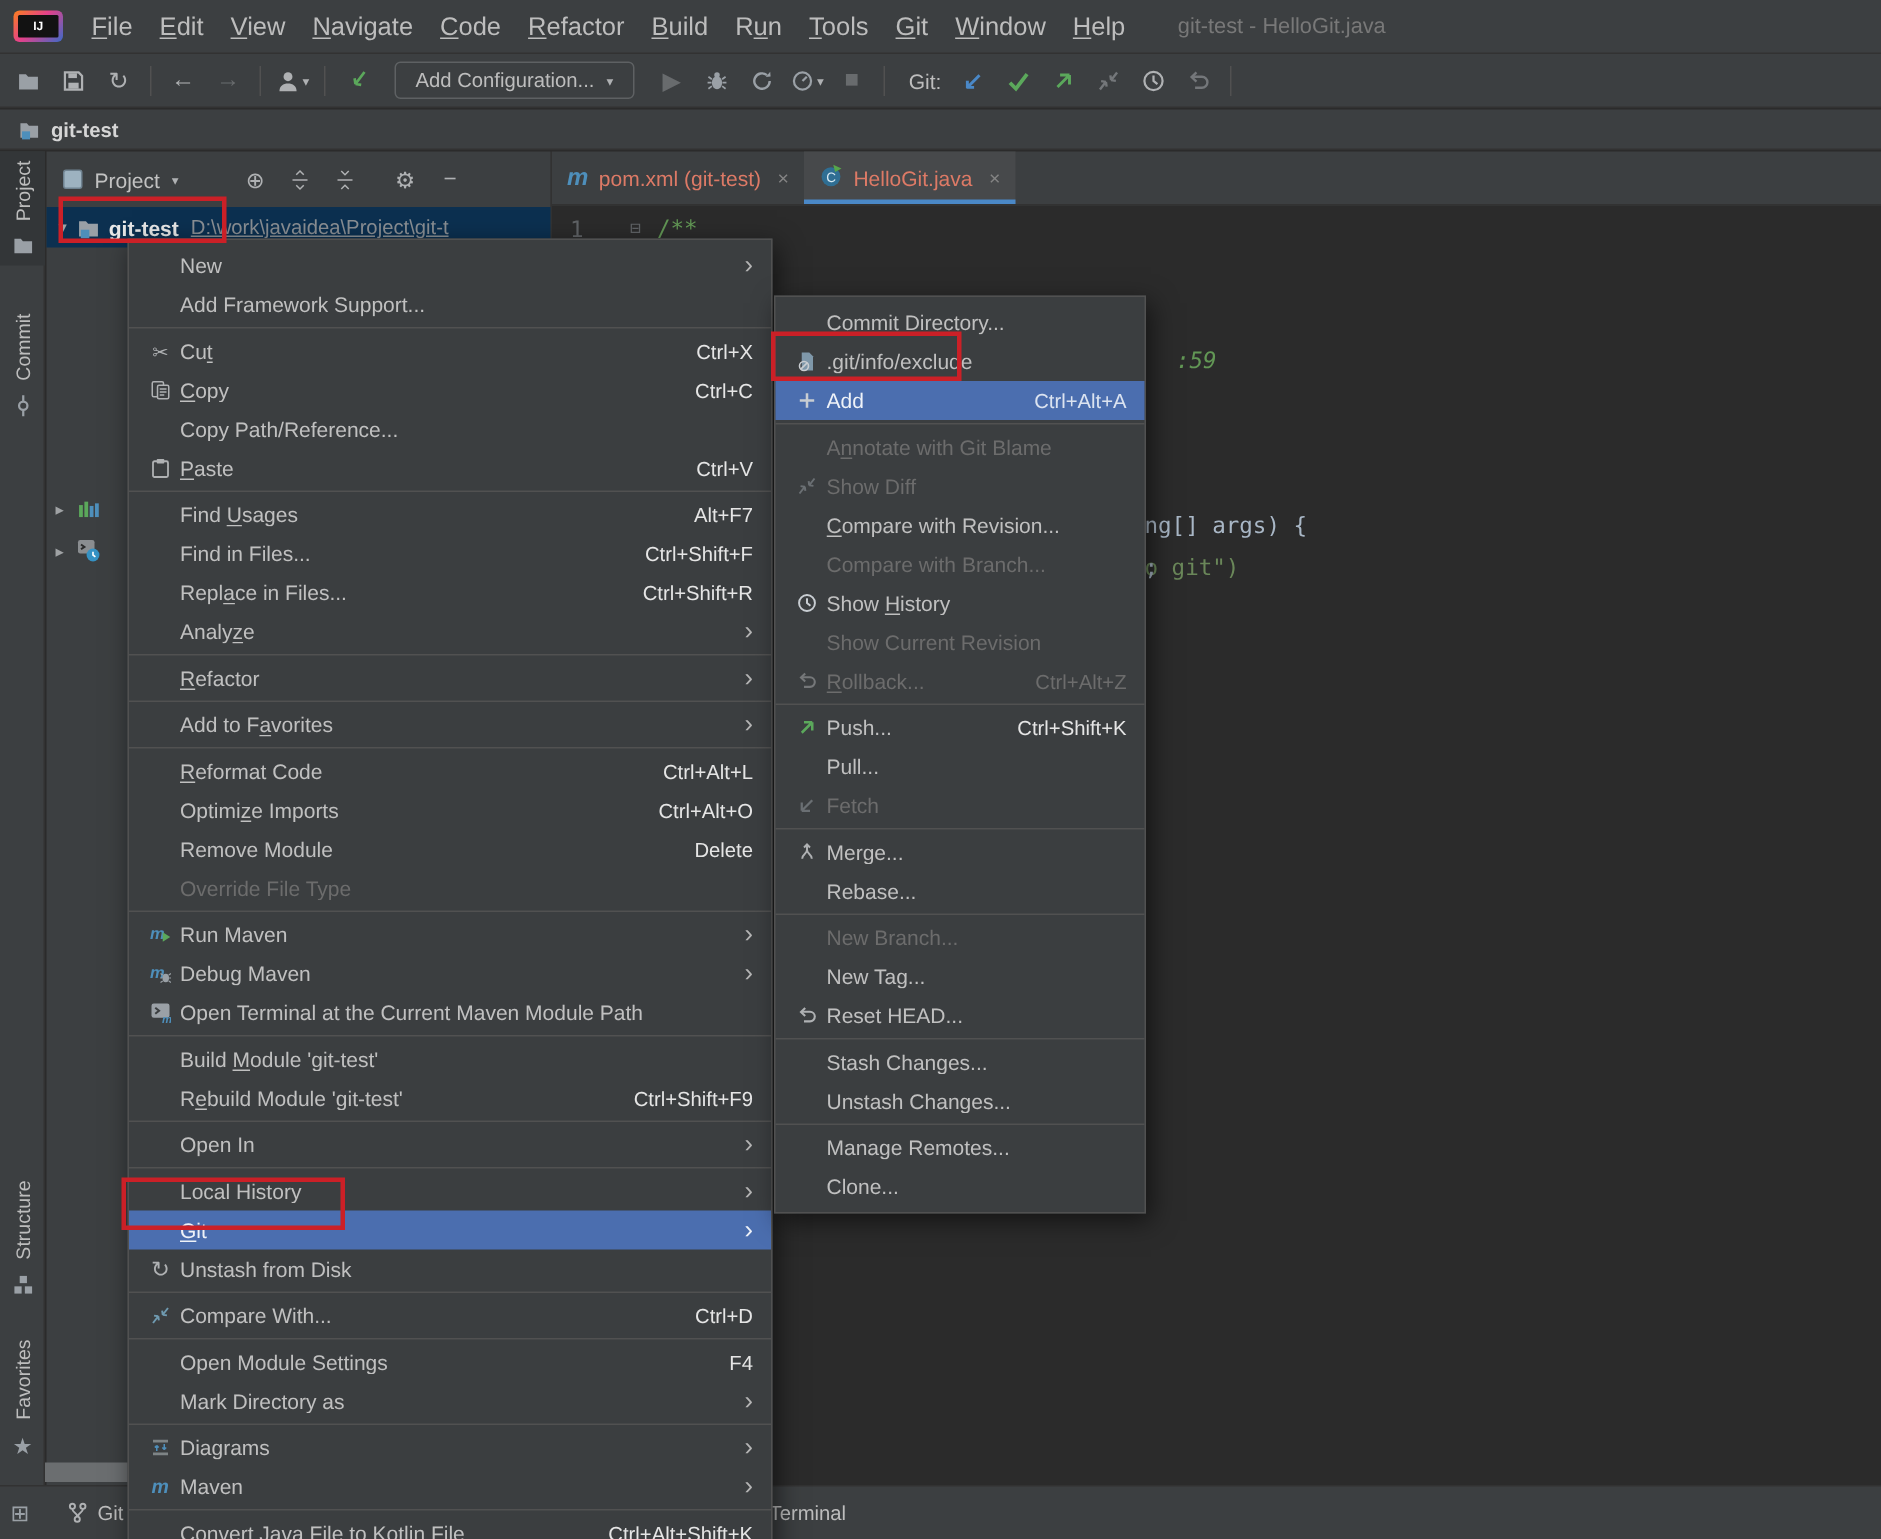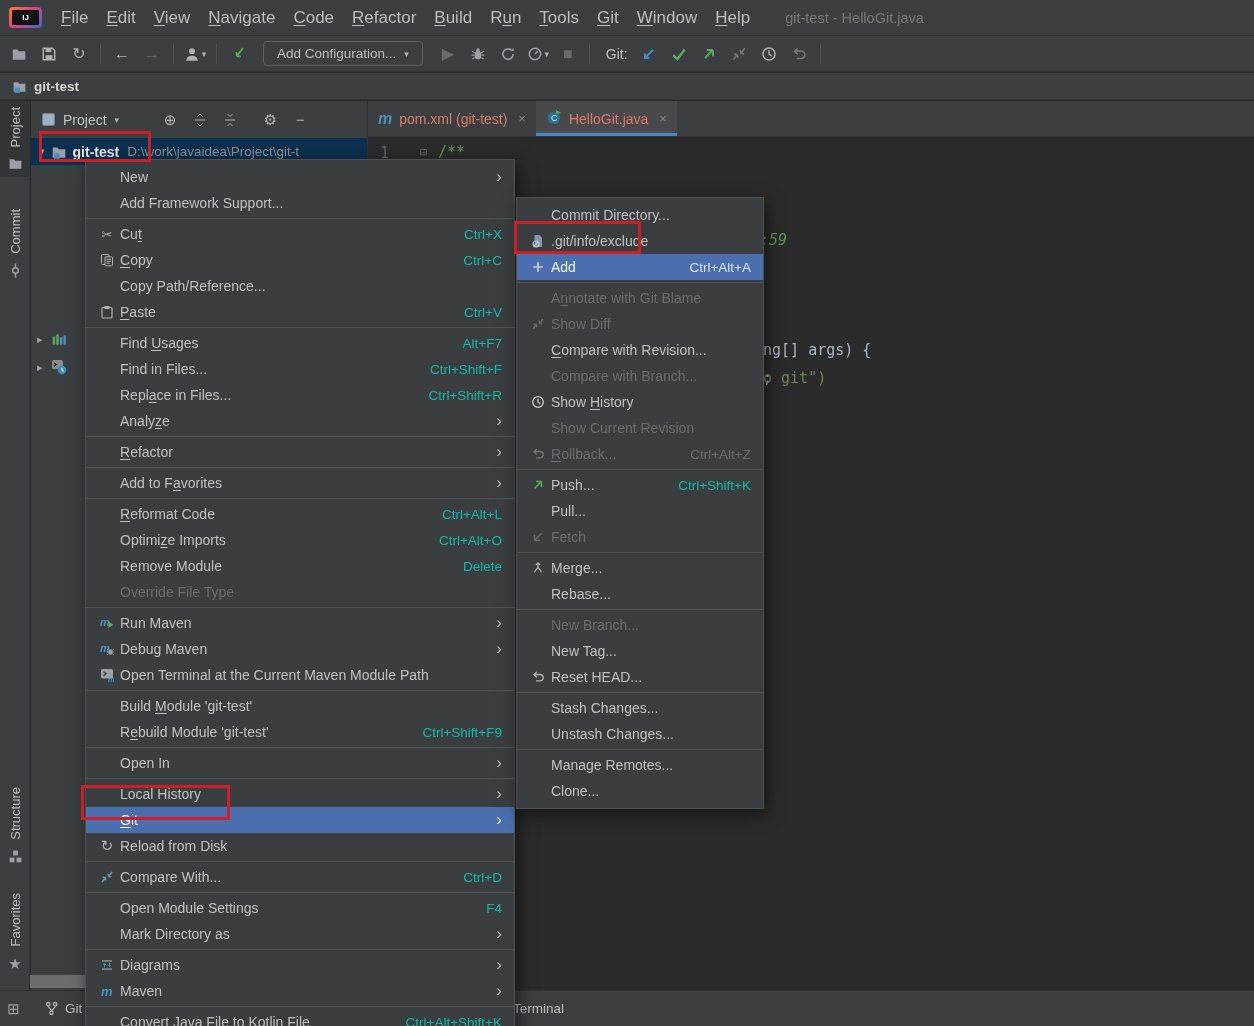--- a/index.html
+++ b/index.html
@@ -44,21 +44,21 @@
   .psq { width:13px; height:13px; border-radius:2px; background:#9db2c0; border:1px solid #6f8290; margin:0 8px 0 11px; }
   .phead .ttl { font-size:14px; color:#c2c2c2; }
   .phead .dd { font-size:9px; color:#afb1b3; margin-left:8px; }
   .phicons { display:flex; align-items:center; margin-left:38px; gap:4px; }
   .phicons .pbi { width:26px; height:24px; display:flex; align-items:center; justify-content:center; color:#afb1b3; font-size:15px; }
   .phicons svg { width:14px; height:14px; }
   .treerow-sel { position:absolute; left:0; right:0; top:37px; height:27px; background:#0c3050; display:flex; align-items:center; white-space:nowrap; overflow:hidden; }
   .treerow-sel .chv { color:#9fa2a4; font-size:11px; margin:0 6px 0 8px; }
   .treerow-sel svg { width:16px; height:16px; flex:none; margin-right:6px; }
   .treerow-sel .nm { font-size:14px; font-weight:bold; color:#e8e8e8; margin-right:8px; }
-  .treerow-sel .pth { font-size:13.5px; color:#8a8f94; }
+  .treerow-sel .pth { font-size:13.5px; color:#8a8f94;text-decoration:underline; }
   .treerow { position:absolute; display:flex; align-items:center; gap:8px; left:6px; }
   .treerow .chv { color:#9fa2a4; font-size:11px; }
   .treerow svg { width:16px; height:16px; }
   .hthumb { position:absolute; left:30px; top:975px; width:57px; height:13px; background:#6b6e70; z-index:2; }
 
   
   .editor { position:absolute; left:367px; top:101px; right:0; bottom:36px; background:#2b2b2b; border-left:1px solid #323232; }
   .tabbar { height:36px; background:#3c3f41; border-bottom:1px solid #323232; display:flex; }
   .tab { display:flex; align-items:center; gap:7px; padding:0 10px; font-size:14px; color:#dd7a66; position:relative; }
   .tab.active { background:#47494b; box-shadow:inset 0 -3px 0 #4a88c7; }
@@ -83,21 +83,21 @@
 
   
   .pmenu { position:absolute; background:#3b3e40; border:1px solid #515151; box-shadow:3px 5px 16px rgba(0,0,0,.55); padding:4px 0; z-index:10; }
   #context-menu { left:85px; top:159px; width:430px; }
   #git-submenu { left:516px; top:197px; width:248px; }
   .mi { height:26px; display:flex; align-items:center; padding:0 12px 0 10px; font-size:14px; color:#c0c0c0; white-space:nowrap; }
   .mi .ic { width:22px; flex:none; display:flex; align-items:center; justify-content:center; margin-right:2px; }
   .mi .ic svg { width:14px; height:14px; }
   .mi .ic .gl { font-size:13px; color:#afb1b3; }
   .mi .lbl { flex:1; overflow:hidden; }
-  .mi .sc { margin-left:20px; color:#14b8a6; font-size:13.5px; }
+  .mi .sc { margin-left:20px; color:#e5e5e5; font-size:13.5px; }
   .mi .sub { margin-left:18px; color:#b5b5b5; font-size:17px; line-height:10px; }
   .mi.sel { background:#4b6eaf; color:#eef2f8; }
   .mi.sel .sc { color:#dbe3f0; }
   .mi.sel .sub { color:#eef2f8; }
   .mi.dis { color:#6c6c6c; }
   .mi.dis .sc { color:#6c6c6c; }
   .mi.dis .ic { opacity:.5; }
   .msep { height:1px; background:#515151; margin:2px 0; }
 
   
@@ -327,21 +327,21 @@
             </svg></span>
           <span>HelloGit.java</span>
           <span class="x">×</span>
         </div>
       </div>
     <div class="code">
       <span class="lnum" style="left:12px; top:7px;">1</span>
       <span class="fold" style="left:52px; top:8px;">⊟</span>
       <span class="cmt" style="left:70px; top:6px;">/**</span>
       <span class="cmt it" style="left:148px; top:66px;"><span class="und">hor</span><span> tuuli</span></span>
-      <span class="cmt it" style="left:392px; top:94px;">:59</span>
+      <span class="cmt it" style="left:416px; top:94px;">:59</span>
       <span class="plain" style="left:395px; top:204px;">ng[] args) {</span>
       <span style="left:395px; top:232px;"><span class="str">o git")</span><span class="plain">;</span></span>
     </div>
   </div>
 
   <div class="bottombar">
     <span class="corner-ic">⊞</span>
     <span class="bwi" style="left:44px;">
       <svg viewBox="0 0 14 14">
           <circle cx="4" cy="3" r="1.6" fill="none" stroke="#afb1b3" stroke-width="1.2"></circle>
@@ -513,21 +513,21 @@
       </div>
       <div class="mi sel">
         <span class="ic"></span>
         <span class="lbl"><u>G</u>it</span>
         <span class="sub">›</span>
       </div>
       <div class="mi">
         <span class="ic">
           <span class="gl" style="font-size:15px">↻</span>
         </span>
-        <span class="lbl">Reload from Disk</span>
+        <span class="lbl">Unstash from Disk</span>
       </div>
       <div class="msep"></div>
       <div class="mi">
         <span class="ic">
           <svg viewBox="0 0 14 14">
             <path d="M12 2L8.5 6.5M8.5 6.5l-.4-2.8M8.5 6.5l2.8.4" fill="none" stroke="#6f9ab0" stroke-width="1.3"></path>
             <path d="M2 12l3.5-4.5M5.5 7.5l.4 2.8M5.5 7.5l-2.8-.4" fill="none" stroke="#6f9ab0" stroke-width="1.3"></path>
           </svg>
         </span>
         <span class="lbl">Compare With...</span>

